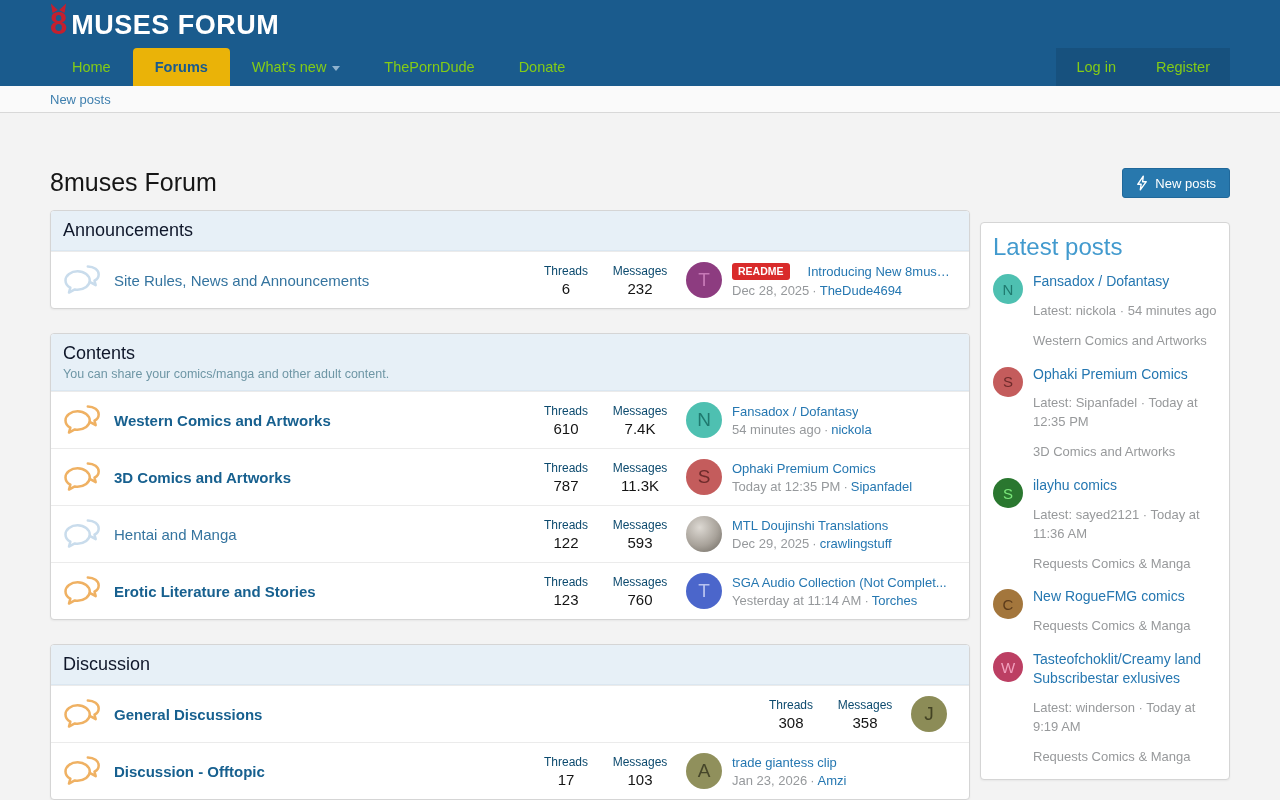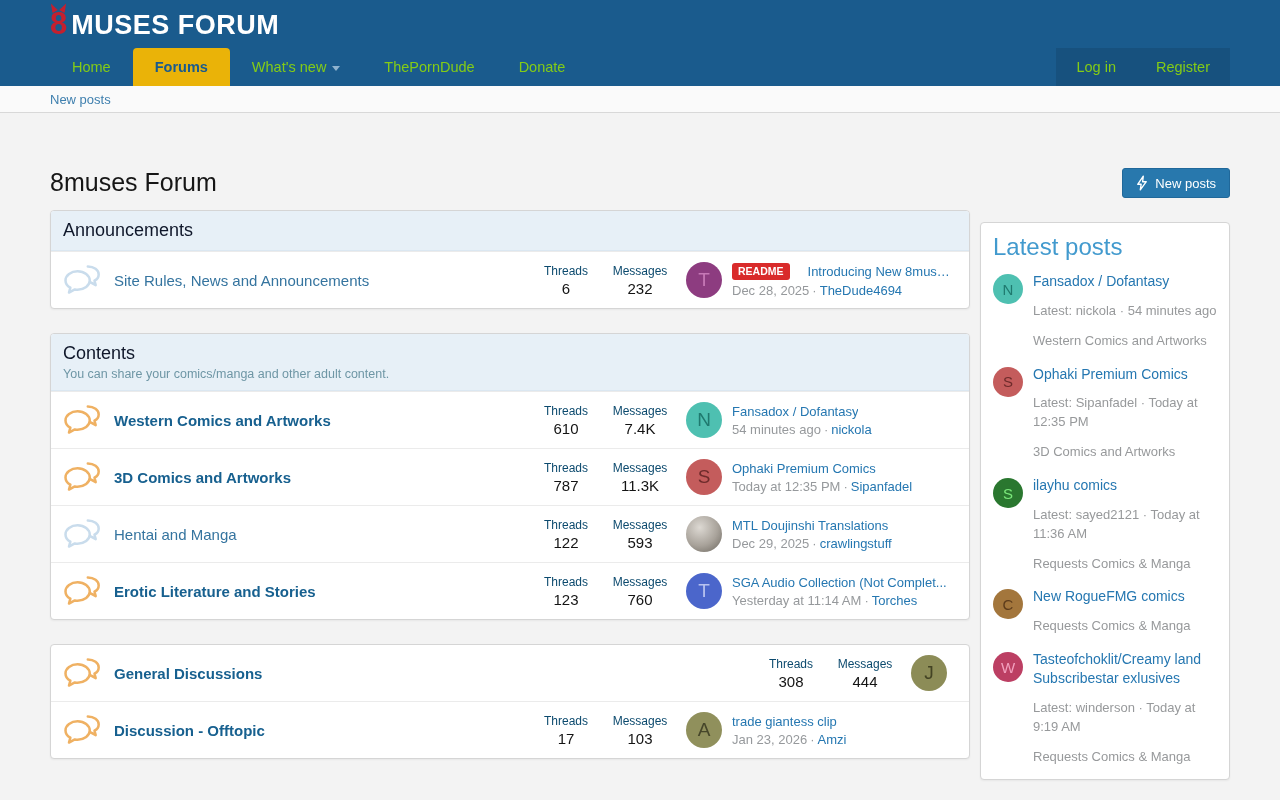--- a/index.html
+++ b/index.html
@@ -283,36 +283,39 @@
           <div class="node-last">
             <div class="last-line1">
                 <a class="last-title">SGA Audio Collection (Not Complet...</a>
               </div>
             <div class="last-meta"><span>Yesterday at 11:14 AM</span><span class="sep">·</span><a>Torches</a></div>
           </div>
         </div>
       </section>
 
       <section class="card">
+        <div class="blk-head">
+          <h2>Discussion</h2>
+        </div>
 
         <div class="node">
           <span class="node-icon unread">
               <svg viewBox="0 0 38 34">
                 <use href="#comments-glyph"></use>
               </svg>
             </span>
           <a class="node-title unread">General Discussions</a>
           <div class="node-stats">
             <dl>
                 <dt>Threads</dt>
                 <dd>308</dd>
               </dl>
             <dl>
                 <dt>Messages</dt>
-                <dd>444</dd>
+                <dd>358</dd>
               </dl>
           </div>
           <span class="avatar" style="background: rgb(140, 140, 87); color: rgb(67, 67, 36);">
               <span>J</span>
             </span>
         </div>
 
         <div class="node">
           <span class="node-icon unread">
               <svg viewBox="0 0 38 34">

